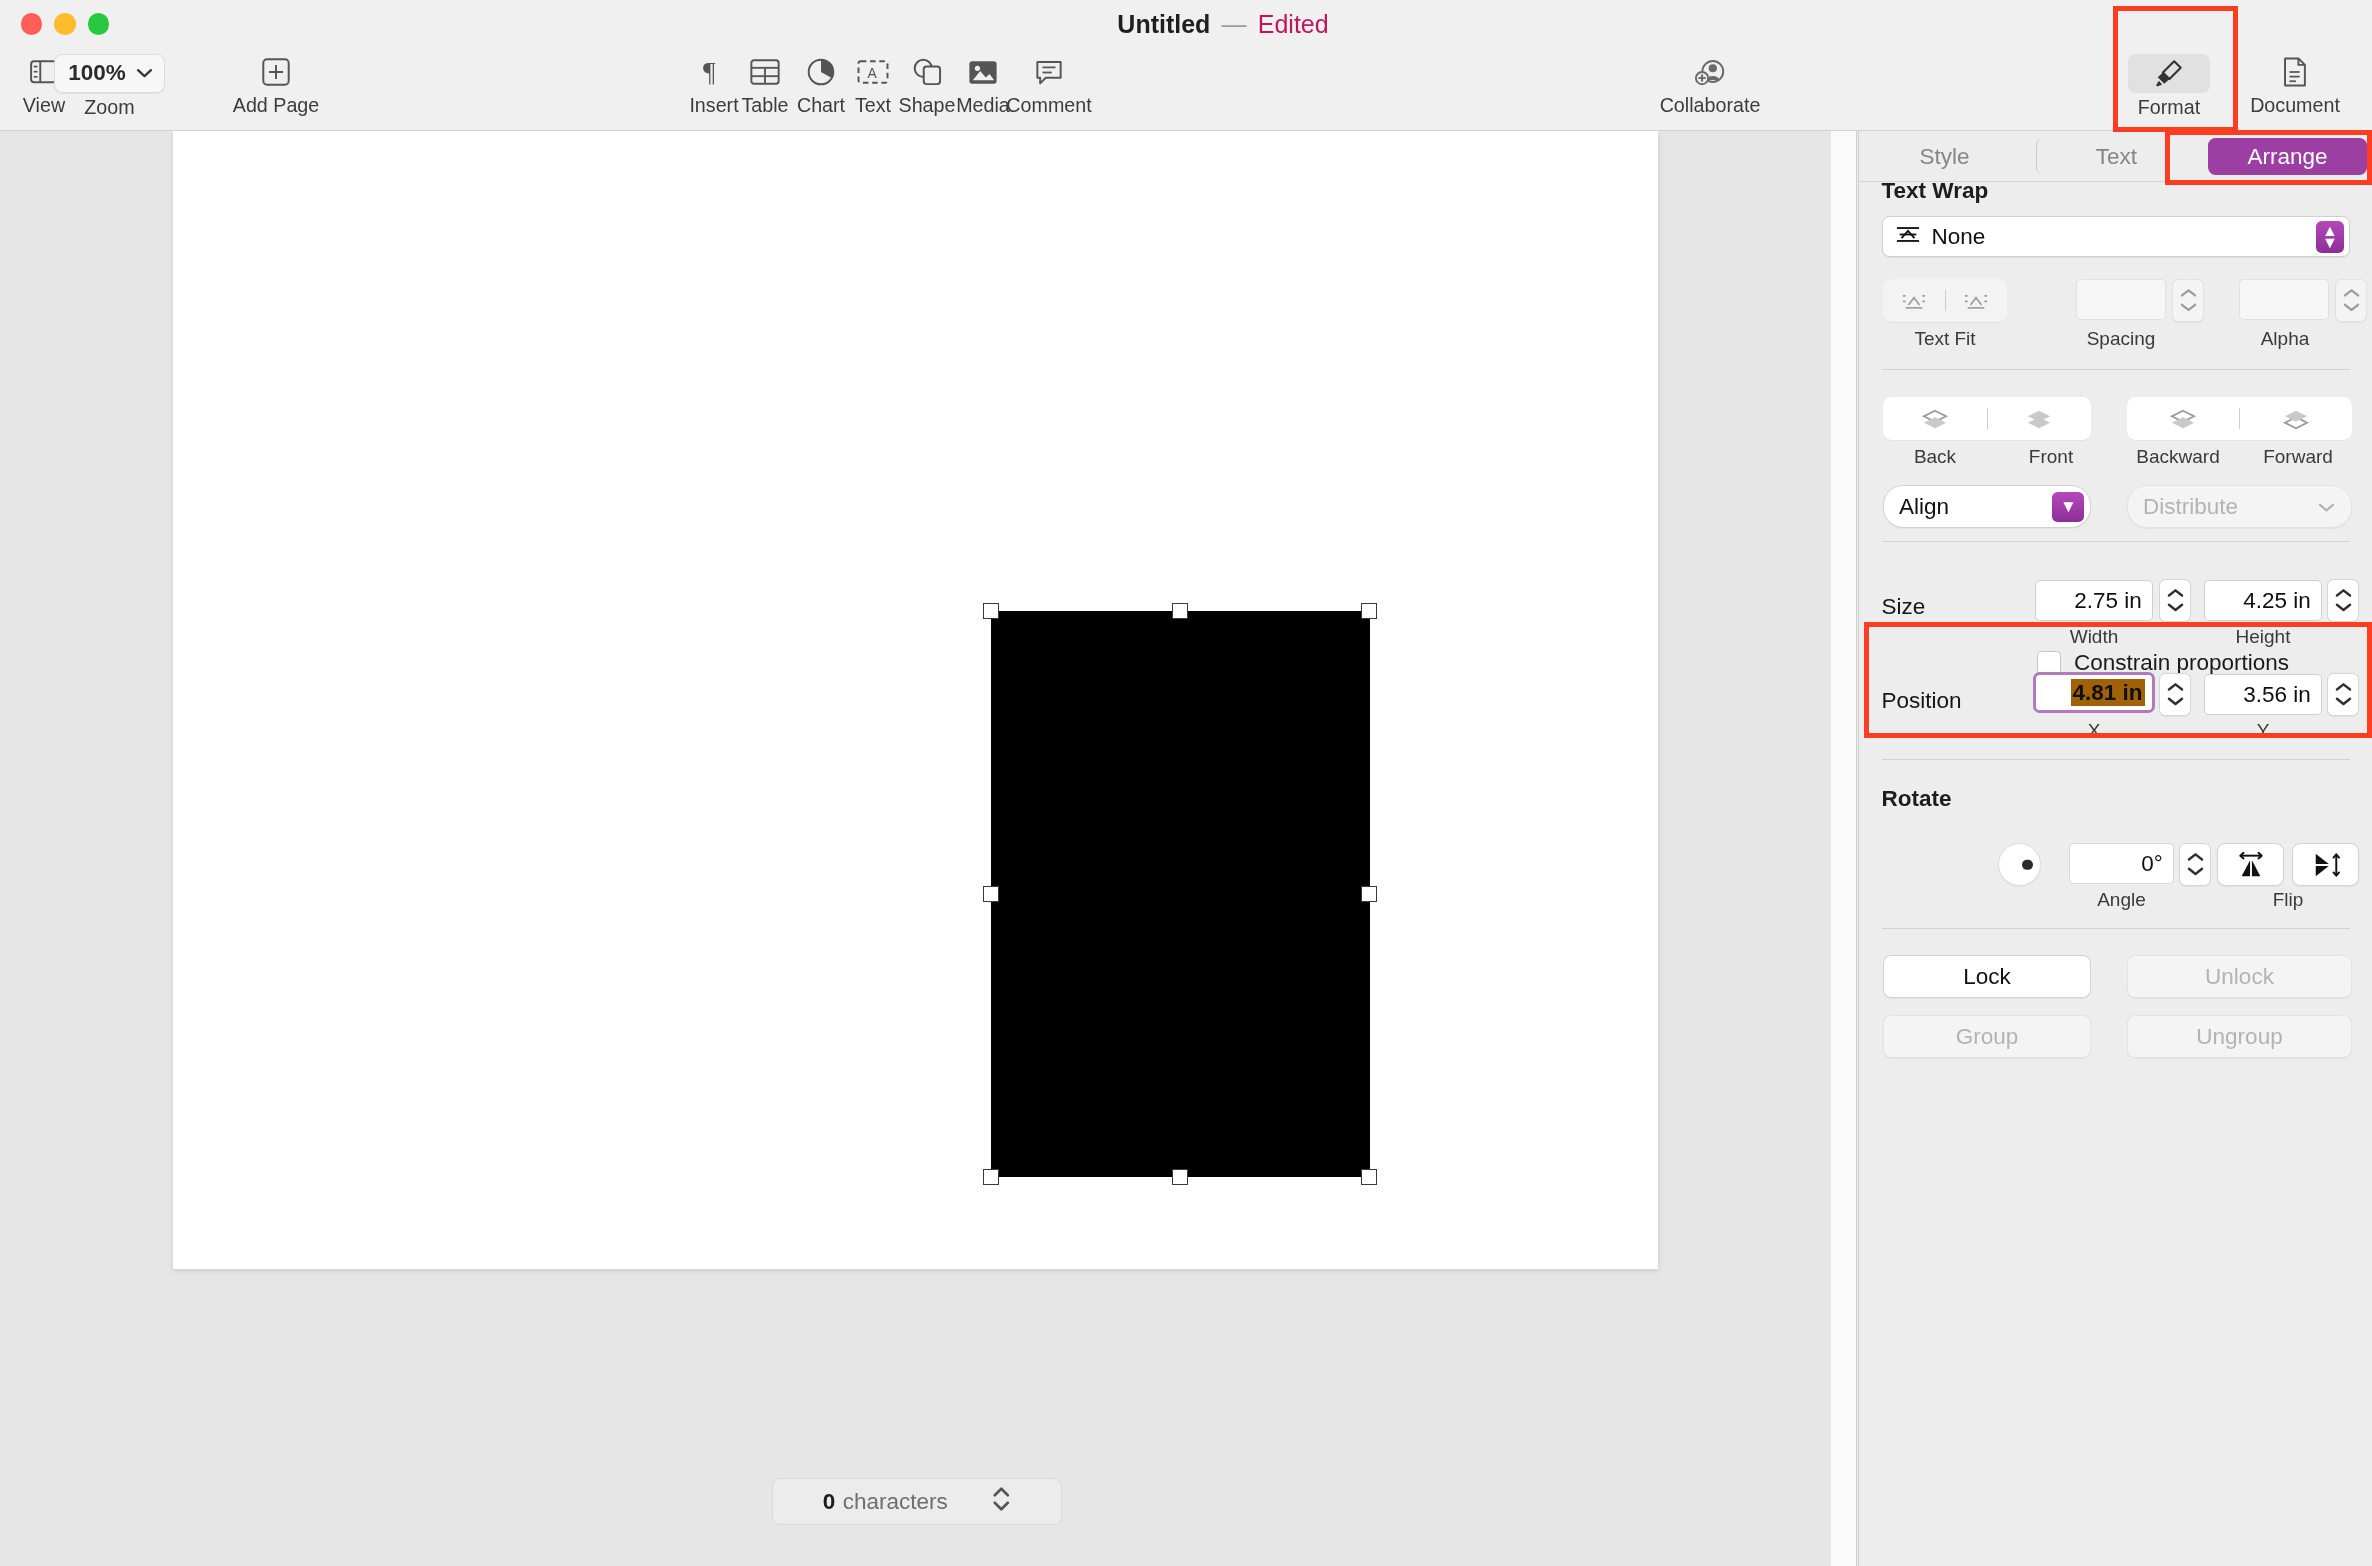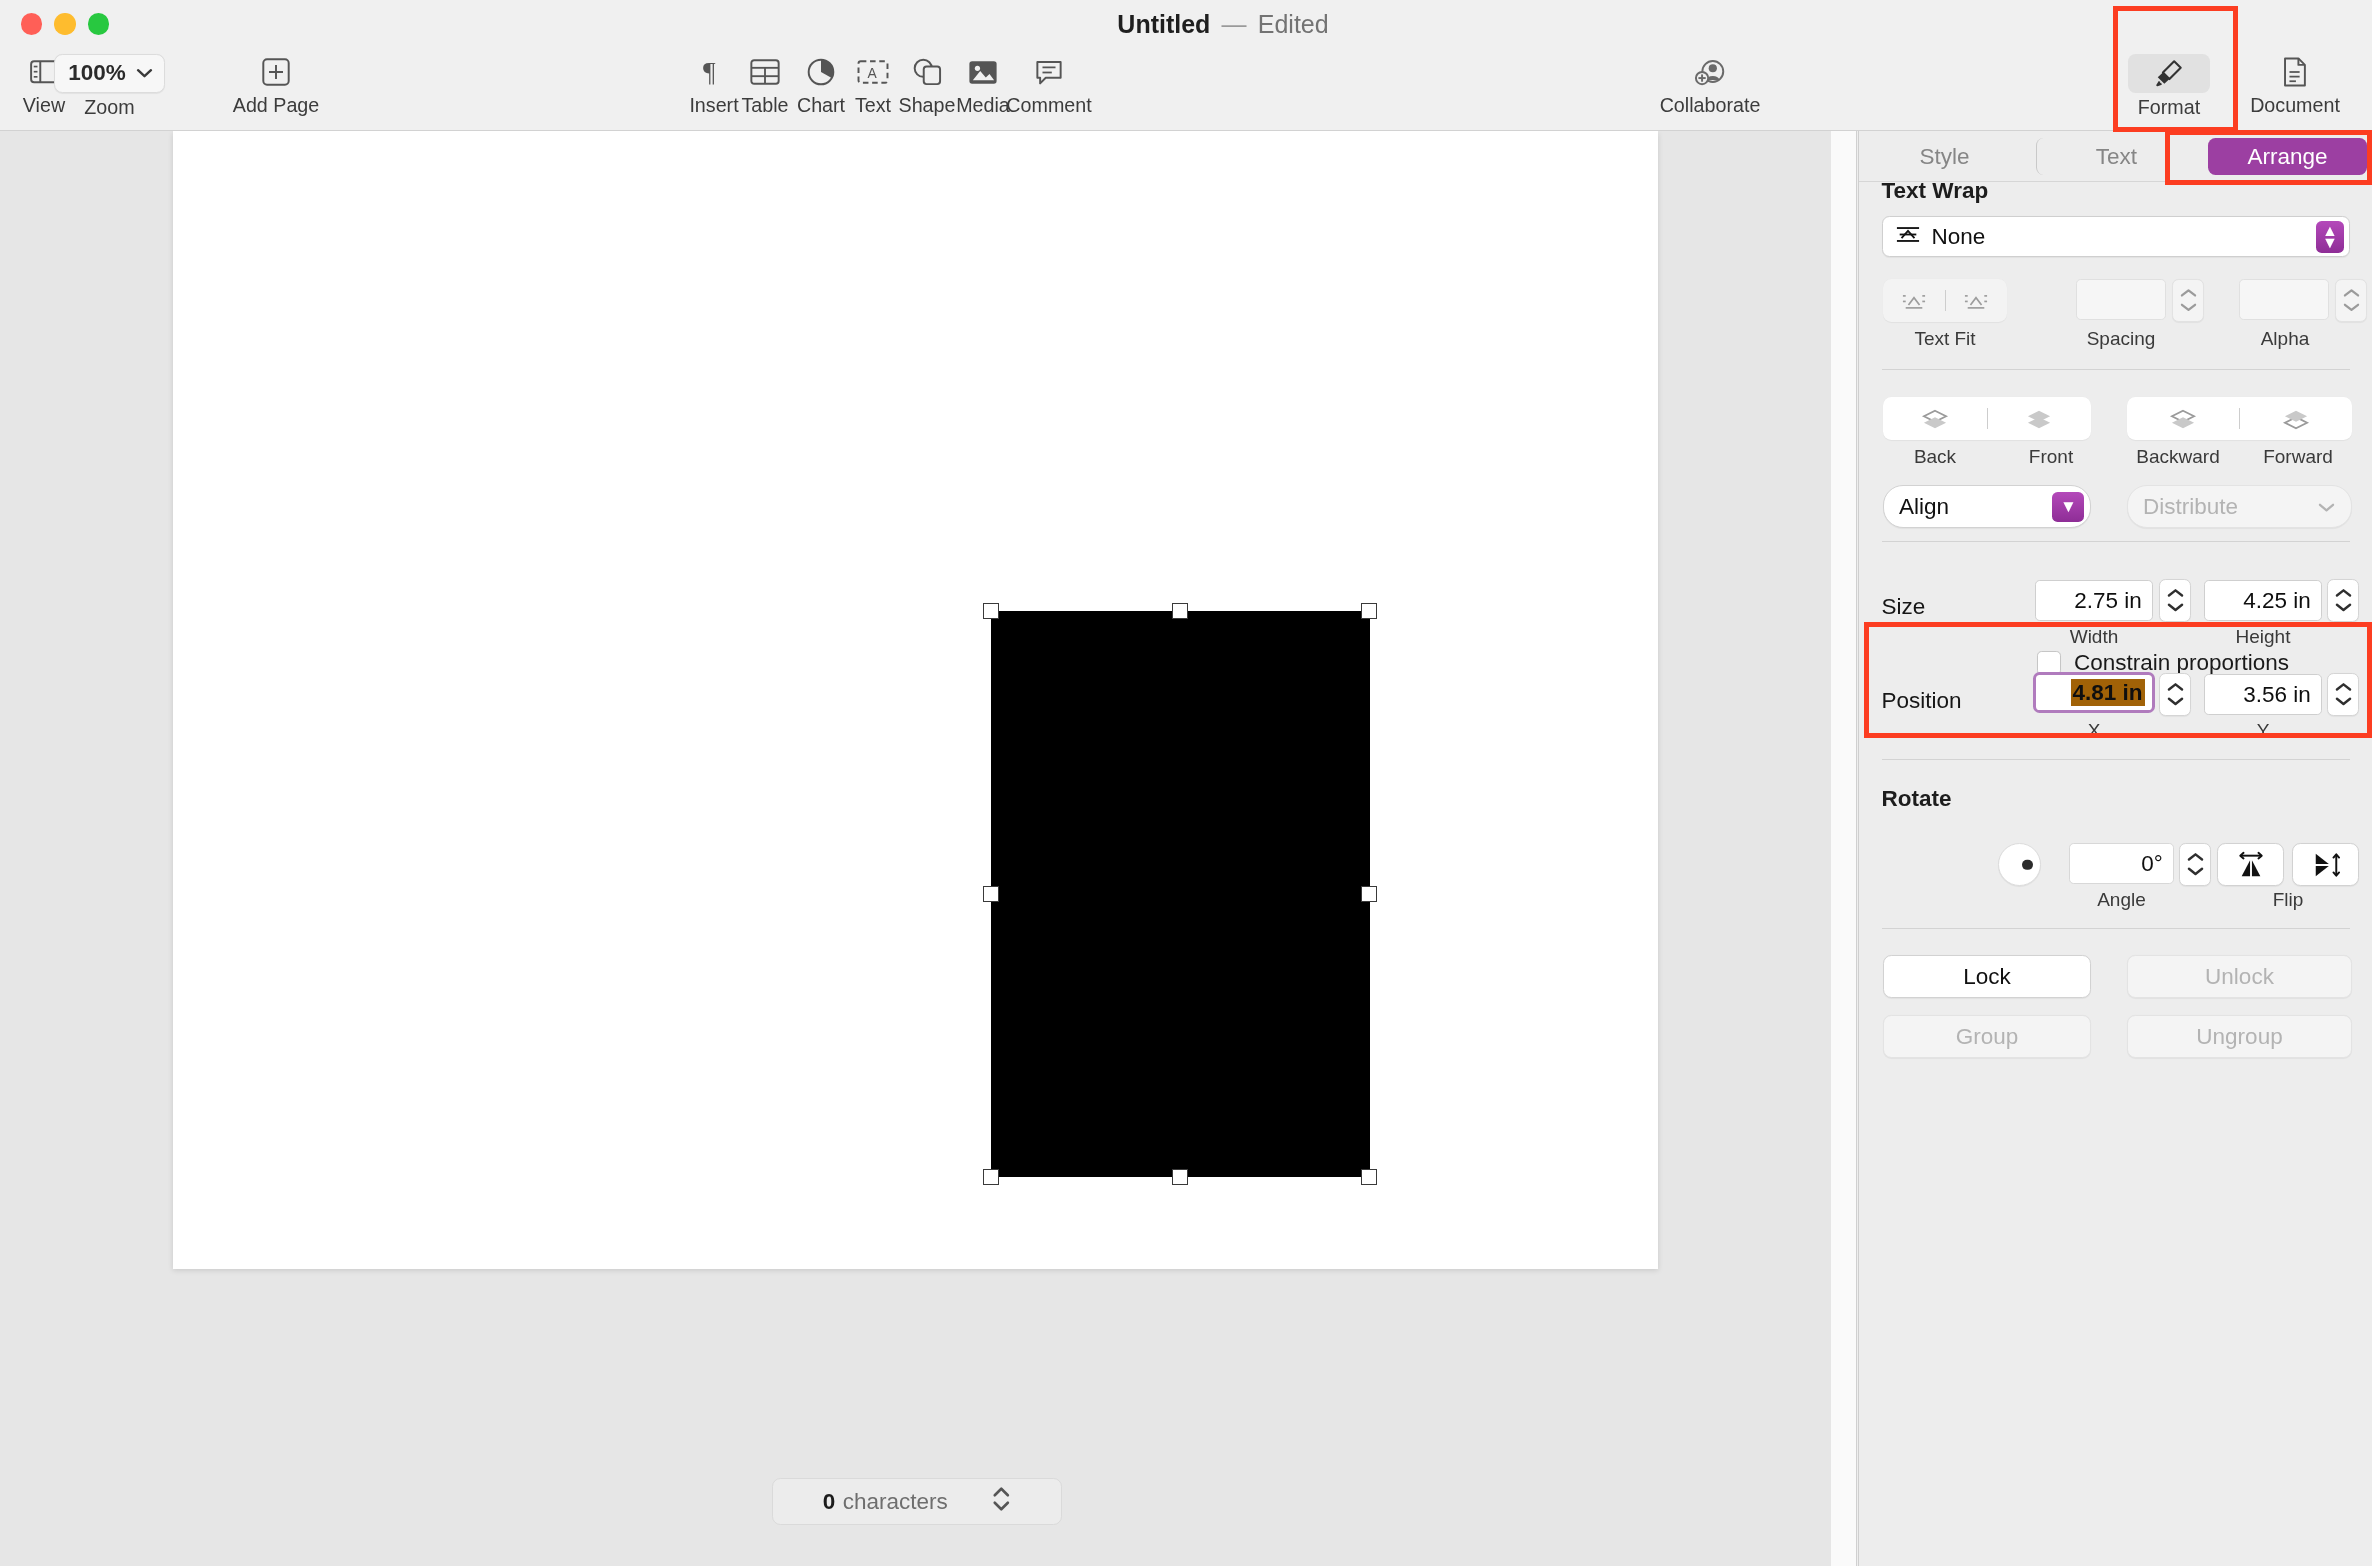--- a/index.html
+++ b/index.html
@@ -26,21 +26,21 @@
   .light.red { background: #ff5f57; }
   .light.yellow { background: #febc2e; }
   .light.green { background: #28c840; }
   .doc-title {
     position: absolute; left: 0; top: 0; width: 2372px; height: 49px;
     display: flex; align-items: center; justify-content: center;
     gap: 11.2px; font-size: 25px; margin-left: 37px;
   }
   .doc-title .name { font-weight: bold; color: #1f1f1f; }
   .doc-title .dash { color: #9a9a9a; font-weight: normal; }
-  .doc-title .state { color: #737373; font-weight: normal; }
+  .doc-title .state { color: #be185d; font-weight: normal; }
 
   
   .toolbar {
     position: absolute; left: 0; top: 49px; width: 2372px; height: 82px;
     background: #f0f0f0;
     border-bottom: 0.9px solid #d2d2d2;
   }
   .tb-item {
     position: absolute;
     display: flex; flex-direction: column; align-items: center; justify-content: flex-start;

